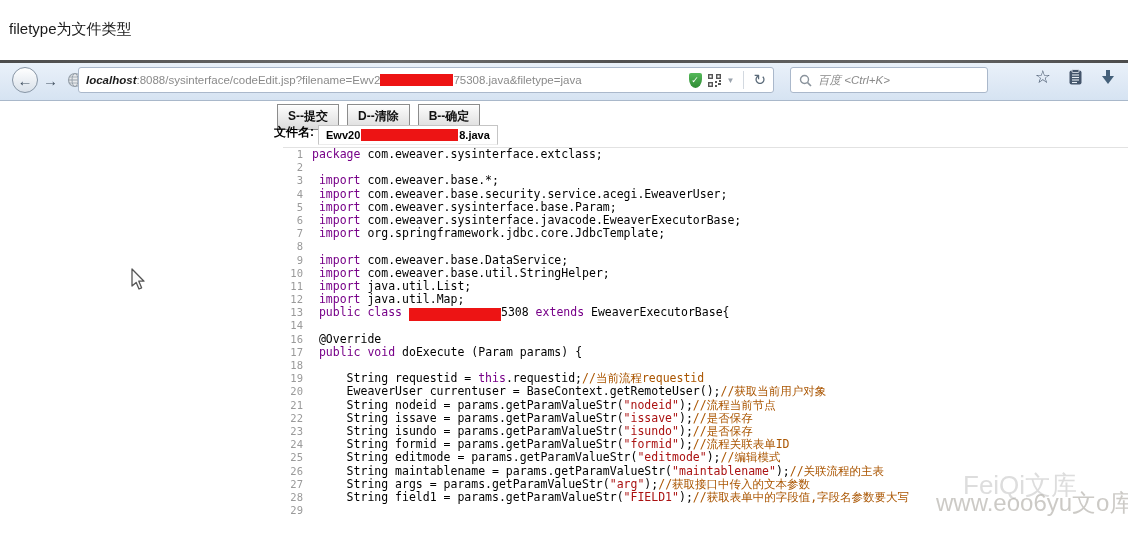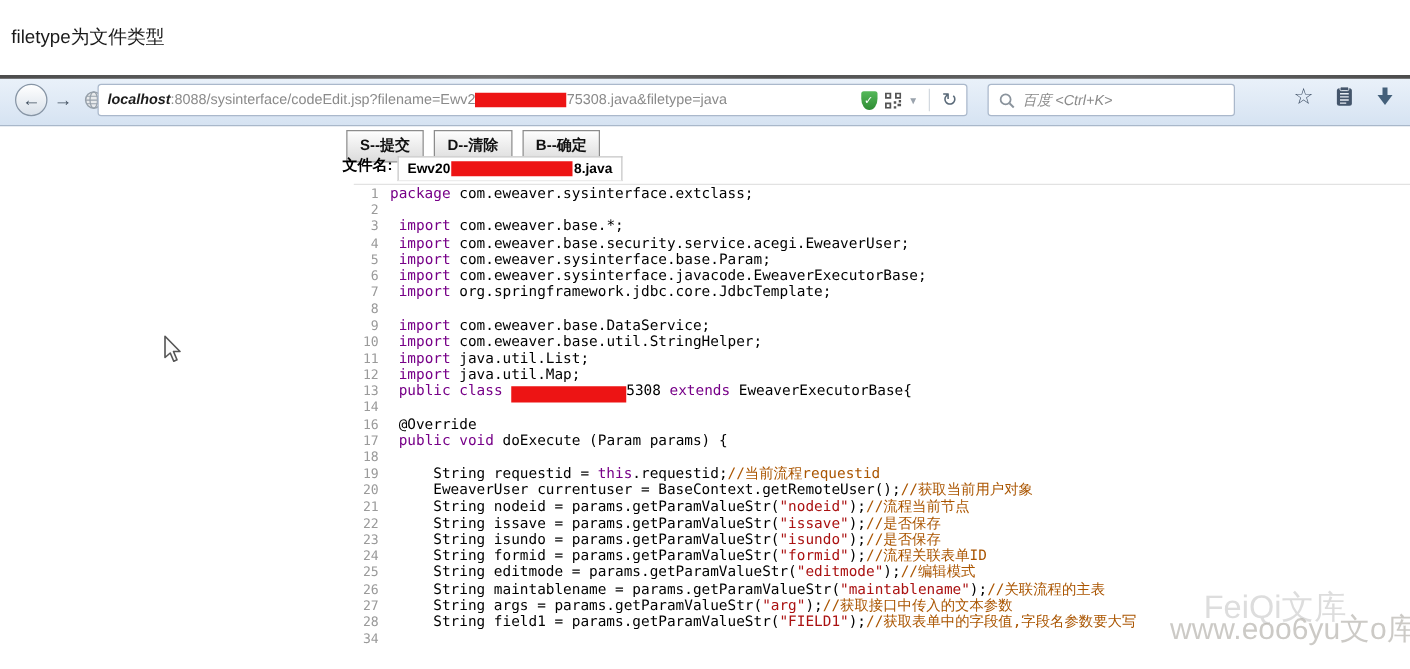--- a/index.html
+++ b/index.html
@@ -192,21 +192,21 @@
     <div class="cm-line"><span class="ln">19</span><span class="">     String requestid = </span><span class="cm-k">this</span><span class="">.requestid;</span><span class="cm-c">//当前流程requestid</span></div>
     <div class="cm-line"><span class="ln">20</span><span class="">     EweaverUser currentuser = BaseContext.getRemoteUser();</span><span class="cm-c">//获取当前用户对象</span></div>
     <div class="cm-line"><span class="ln">21</span><span class="">     String nodeid = params.getParamValueStr(</span><span class="cm-s">"nodeid"</span><span class="">);</span><span class="cm-c">//流程当前节点</span></div>
     <div class="cm-line"><span class="ln">22</span><span class="">     String issave = params.getParamValueStr(</span><span class="cm-s">"issave"</span><span class="">);</span><span class="cm-c">//是否保存</span></div>
     <div class="cm-line"><span class="ln">23</span><span class="">     String isundo = params.getParamValueStr(</span><span class="cm-s">"isundo"</span><span class="">);</span><span class="cm-c">//是否保存</span></div>
     <div class="cm-line"><span class="ln">24</span><span class="">     String formid = params.getParamValueStr(</span><span class="cm-s">"formid"</span><span class="">);</span><span class="cm-c">//流程关联表单ID</span></div>
     <div class="cm-line"><span class="ln">25</span><span class="">     String editmode = params.getParamValueStr(</span><span class="cm-s">"editmode"</span><span class="">);</span><span class="cm-c">//编辑模式</span></div>
     <div class="cm-line"><span class="ln">26</span><span class="">     String maintablename = params.getParamValueStr(</span><span class="cm-s">"maintablename"</span><span class="">);</span><span class="cm-c">//关联流程的主表</span></div>
     <div class="cm-line"><span class="ln">27</span><span class="">     String args = params.getParamValueStr(</span><span class="cm-s">"arg"</span><span class="">);</span><span class="cm-c">//获取接口中传入的文本参数</span></div>
     <div class="cm-line"><span class="ln">28</span><span class="">     String field1 = params.getParamValueStr(</span><span class="cm-s">"FIELD1"</span><span class="">);</span><span class="cm-c">//获取表单中的字段值,字段名参数要大写</span></div>
-    <div class="cm-line"><span class="ln">34</span></div>
+    <div class="cm-line"><span class="ln">29</span></div>
   </div>
 
 <div class="cursor">
   <svg width="22" height="26" viewBox="0 0 22 26">
     <polygon points="6,3 6,20 10.2,16.4 13,23 15.6,21.8 12.8,15.2 18,15.2" fill="#fafafa" stroke="#555" stroke-width="1.3" stroke-linejoin="round"></polygon>
   </svg>
 </div>
 
 <div class="wm wm1">FeiQi文库</div>
 <div class="wm wm2">www.eoo6yu文o库</div>

